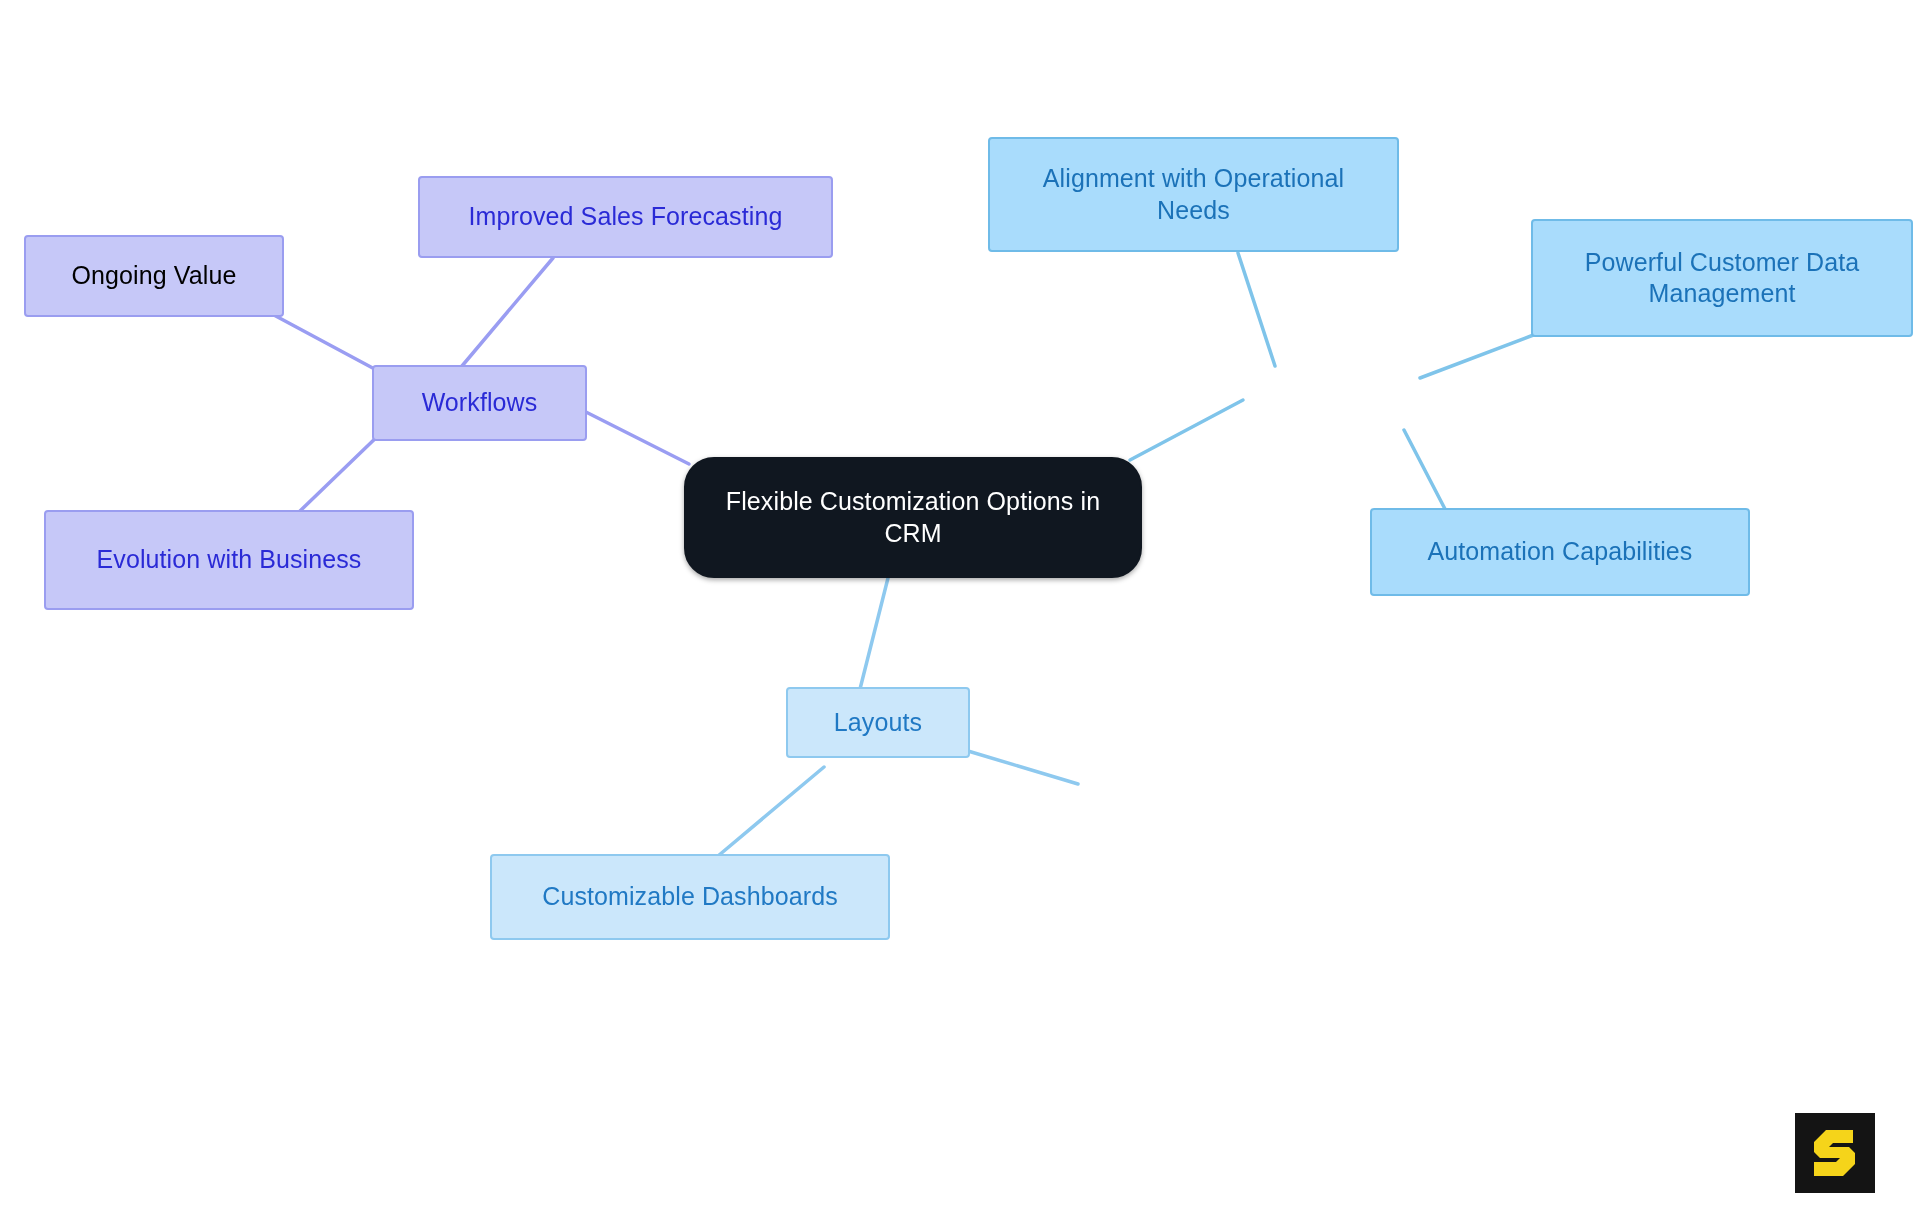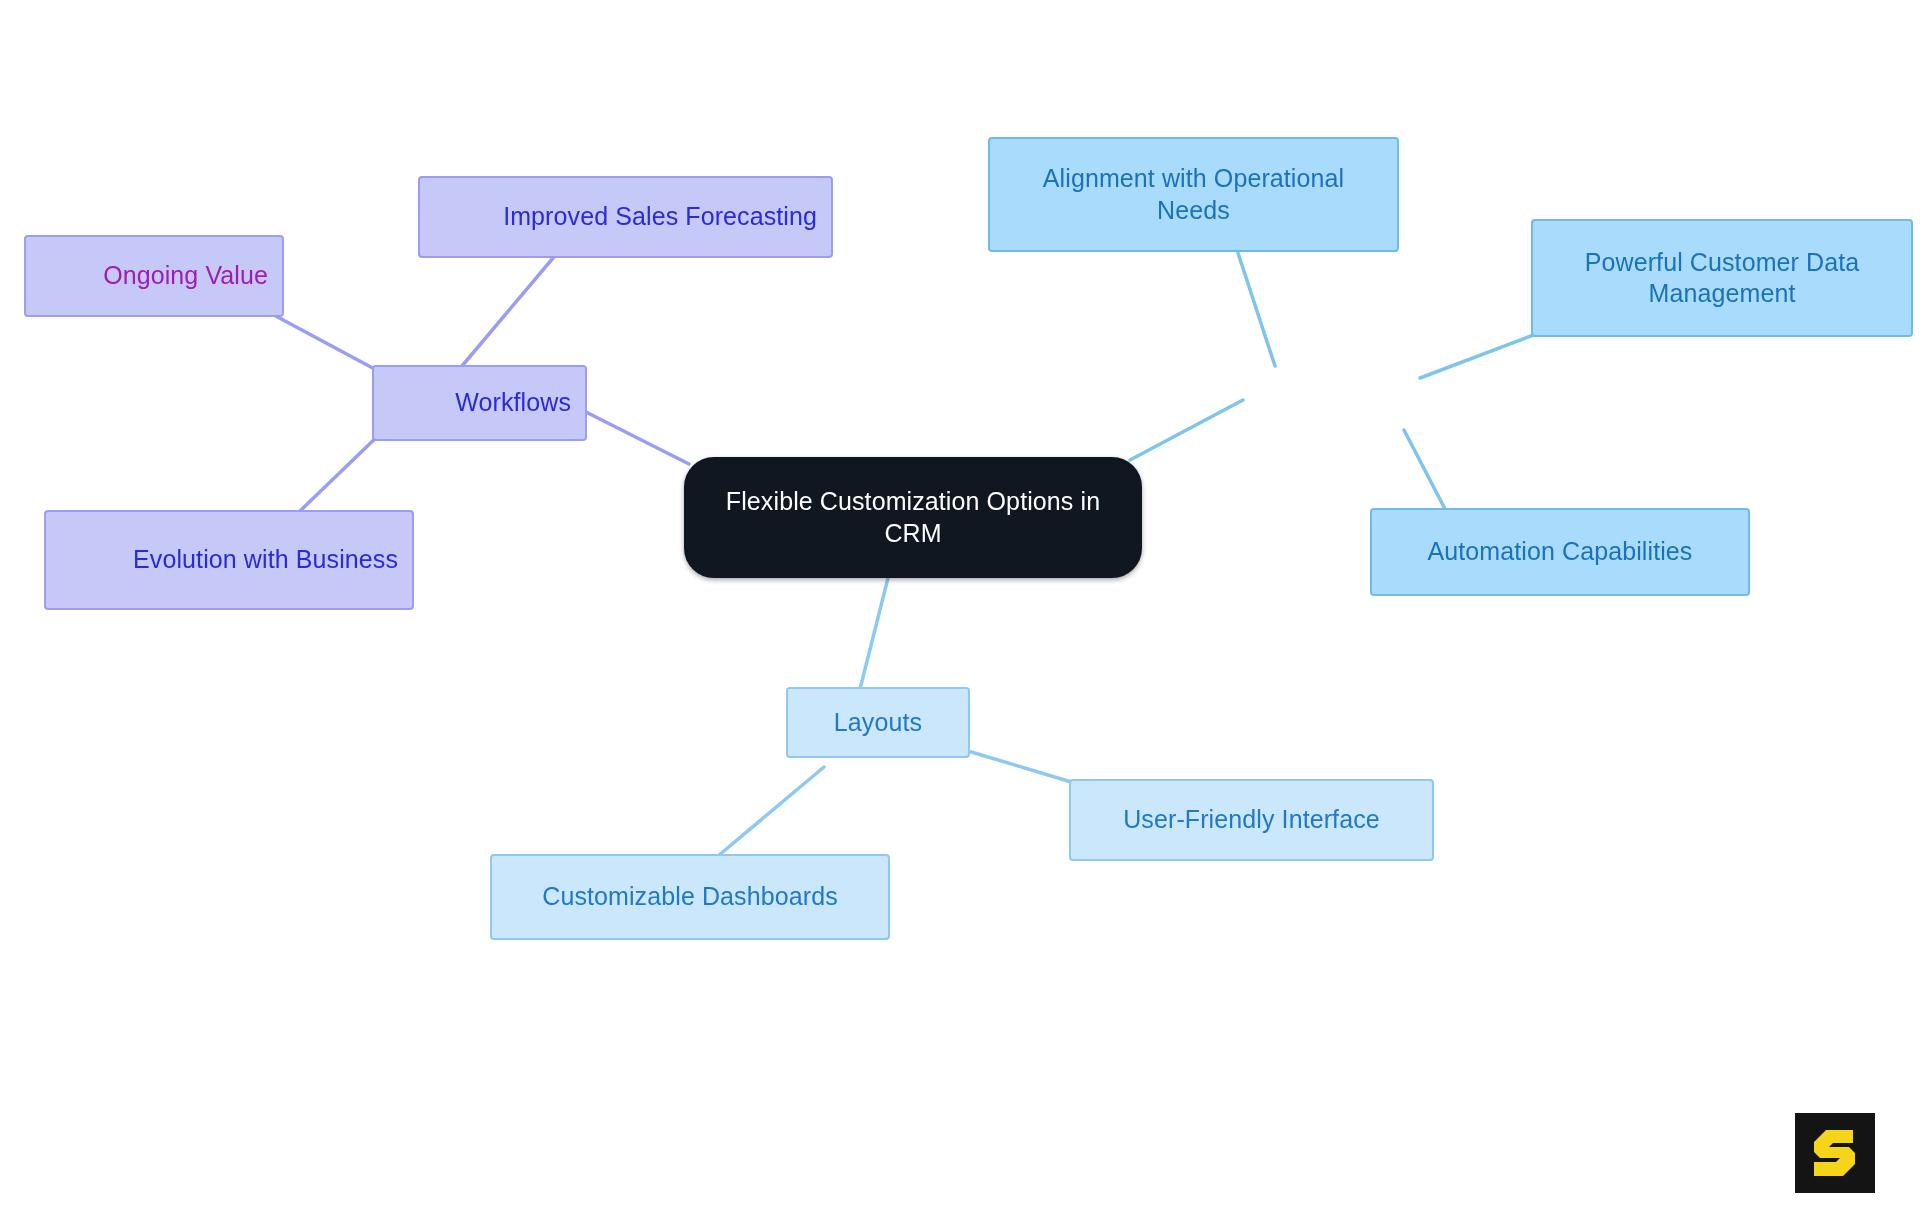--- a/index.html
+++ b/index.html
@@ -45,21 +45,20 @@
     color: #ffffff;
     font-size: 25px;
     border-radius: 30px;
     box-shadow: 0 2px 5px rgba(0,0,0,0.35);
   }
   .node-purple {
     background: #c6c8f8;
     border-color: #9a9df0;
     color: #2a2ad6;
     font-size: 25px;
-    justify-content: flex-end;
   }
   .node-blue {
     background: #a9dcfc;
     border-color: #6fbbe8;
     color: #1b72b8;
     font-size: 25px;
   }
   .node-blue-light {
     background: #cbe7fb;
     border-color: #8ec9ef;
@@ -93,21 +92,21 @@
       <line x1="824" y1="767" x2="718" y2="856" stroke="#8ec9ef" stroke-width="3.5" stroke-linecap="round"></line>
     </svg>
 
   <div class="node node-root" style="left: 684px; top: 457px; width: 458px; height: 121px; background: rgb(16, 23, 32); border-color: rgb(16, 23, 32); color: rgb(255, 255, 255);">
     <span>Flexible Customization Options in CRM</span>
   </div>
 
   <div class="node node-purple" style="left: 372px; top: 365px; width: 215px; height: 76px; background: rgb(198, 200, 248); border-color: rgb(154, 157, 240); color: rgb(42, 42, 214);">
     <span>Workflows</span>
   </div>
-  <div class="node node-purple" style="left: 24px; top: 235px; width: 260px; height: 82px; background: rgb(198, 200, 248); border-color: rgb(154, 157, 240); color: #a21caf;">
+  <div class="node node-purple" style="left: 24px; top: 235px; width: 260px; height: 82px; background: rgb(198, 200, 248); border-color: rgb(154, 157, 240); color: #000000;">
     <span>Ongoing Value</span>
   </div>
   <div class="node node-purple" style="left: 418px; top: 176px; width: 415px; height: 82px; background: rgb(198, 200, 248); border-color: rgb(154, 157, 240); color: rgb(42, 42, 214);">
     <span>Improved Sales Forecasting</span>
   </div>
   <div class="node node-purple" style="left: 44px; top: 510px; width: 370px; height: 100px; background: rgb(198, 200, 248); border-color: rgb(154, 157, 240); color: rgb(42, 42, 214);">
     <span>Evolution with Business</span>
   </div>
 
   <div class="node node-blue" style="left: 988px; top: 137px; width: 411px; height: 115px; background: rgb(169, 220, 252); border-color: rgb(111, 187, 232); color: rgb(27, 114, 184);">
@@ -116,23 +115,20 @@
   <div class="node node-blue" style="left: 1531px; top: 219px; width: 382px; height: 118px; background: rgb(169, 220, 252); border-color: rgb(111, 187, 232); color: rgb(27, 114, 184);">
     <span>Powerful Customer Data Management</span>
   </div>
   <div class="node node-blue" style="left: 1370px; top: 508px; width: 380px; height: 88px; background: rgb(169, 220, 252); border-color: rgb(111, 187, 232); color: rgb(27, 114, 184);">
     <span>Automation Capabilities</span>
   </div>
 
   <div class="node node-blue-light" style="left: 786px; top: 687px; width: 184px; height: 71px; background: rgb(203, 231, 251); border-color: rgb(142, 201, 239); color: rgb(32, 121, 196);">
     <span>Layouts</span>
   </div>
-  <div class="node node-blue-light" style="left: 1069px; top: 779px; width: 365px; height: 82px; background: rgb(203, 231, 251); border-color: rgb(142, 201, 239); color: rgb(32, 121, 196);">
-    <span>User-Friendly Interface</span>
-  </div>
   <div class="node node-blue-light" style="left: 490px; top: 854px; width: 400px; height: 86px; background: rgb(203, 231, 251); border-color: rgb(142, 201, 239); color: rgb(32, 121, 196);">
     <span>Customizable Dashboards</span>
   </div>
 
   <div class="logo" style="left: 1795px; top: 1113px; width: 80px; height: 80px; background: rgb(20, 20, 20);">
     <svg width="46" height="50" viewBox="0 0 46 50">
       <path d="M41 2 L14 2 L2 14 L2 24 L8 30 L28 30 L24 34 L2 34 L2 48 L31 48 L43 36 L43 25 L37 19 L17 19 L21 15 L41 15 Z" fill="#f5d41a"></path>
     </svg>
   </div>
 

